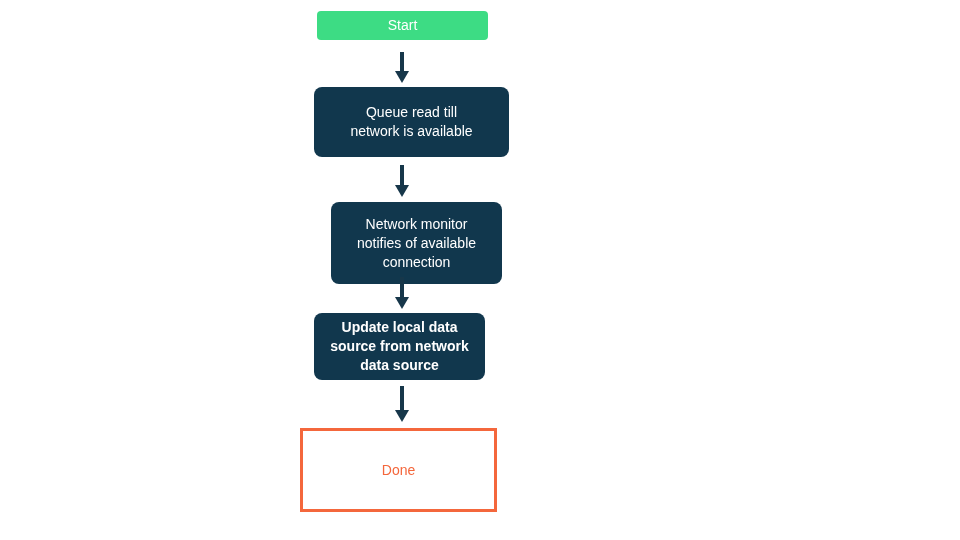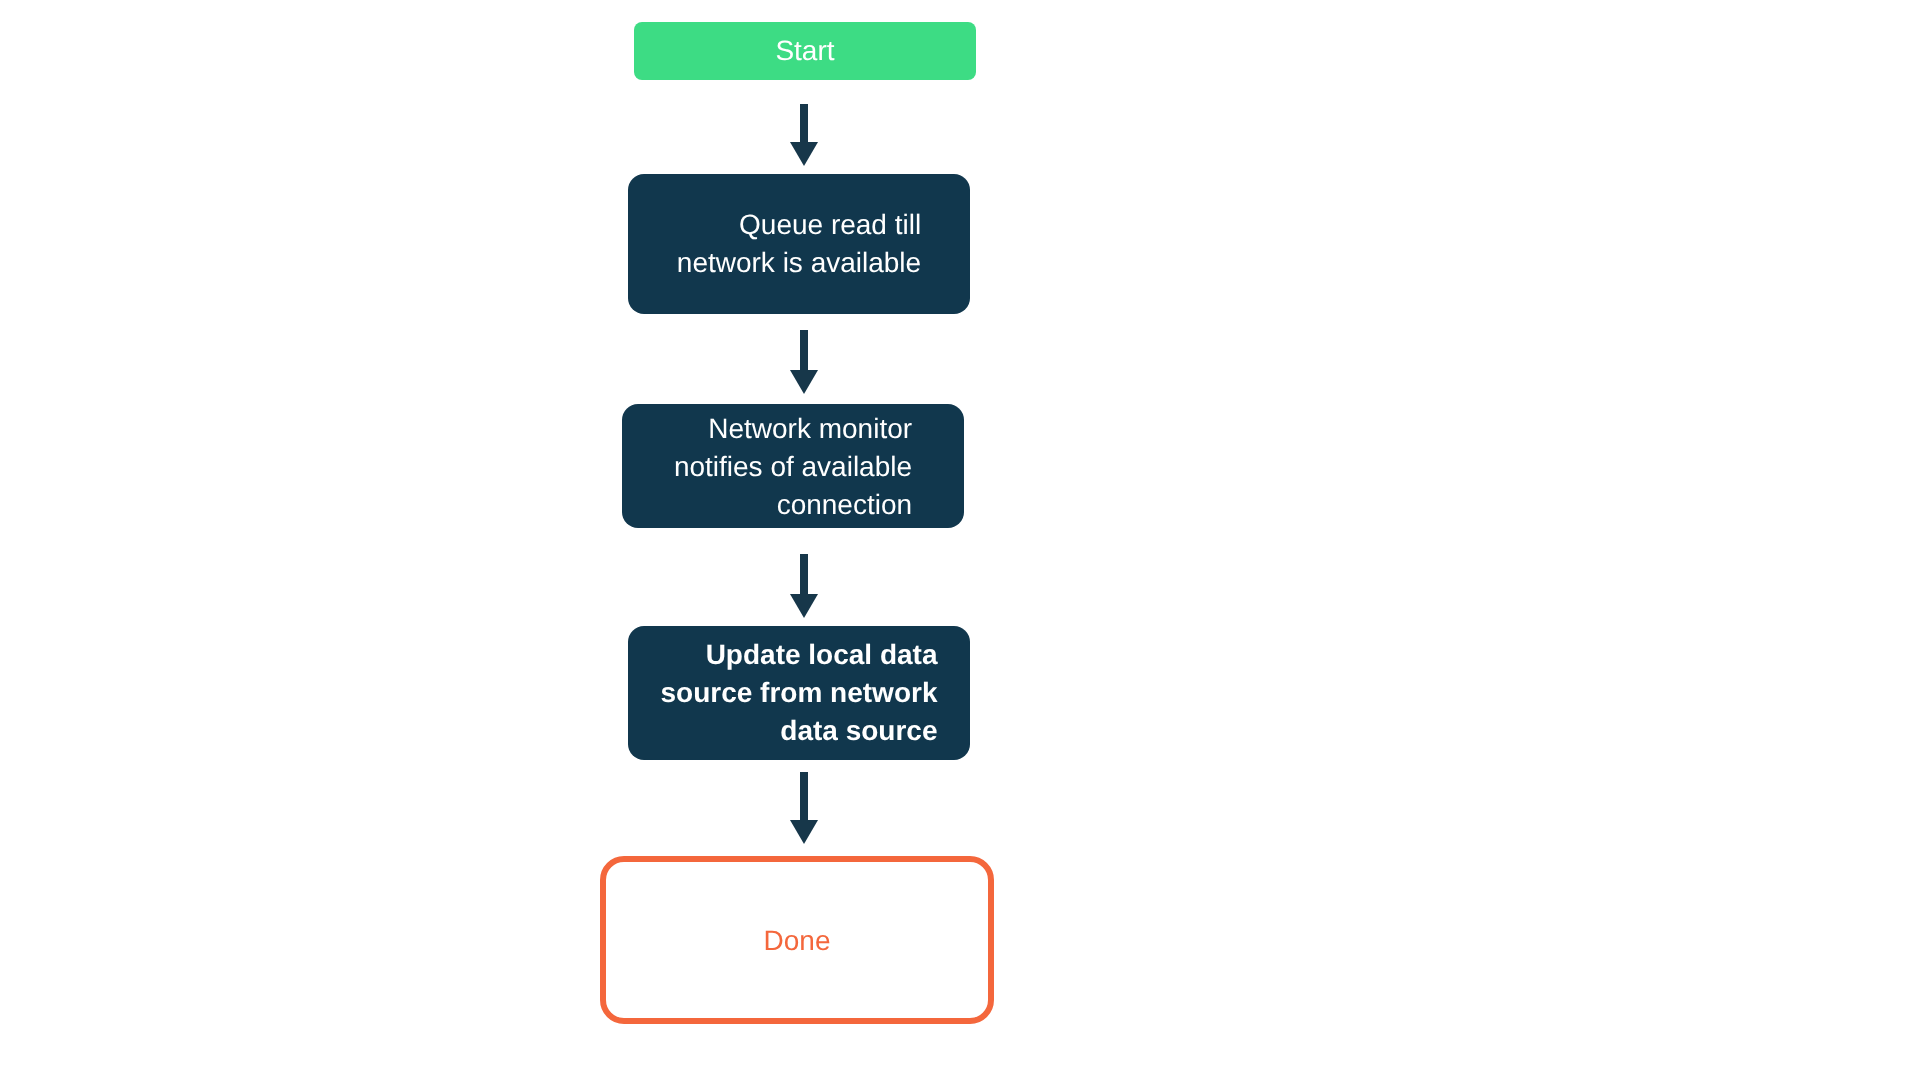--- a/index.html
+++ b/index.html
@@ -13,49 +13,49 @@
     width: 960px;
     height: 540px;
     background: #ffffff;
     overflow: hidden;
   }
   .node {
     position: absolute;
     display: flex;
     align-items: center;
     justify-content: center;
-    text-align: right;
+    text-align: center;
     box-sizing: border-box;
   }
   .node .label {
     white-space: pre-line;
     font-size: 14px;
     line-height: 19px;
   }
   .node-start {
     left: 317px; top: 11px;
     width: 171px; height: 29px;
     background: #3ddc84;
     border-radius: 4px;
     color: #ffffff;
   }
   .node-process {
     background: #11374d;
     border-radius: 8px;
     color: #ffffff;
   }
-  .node-queue   { left: 314px; top: 87px;  width: 171px; height: 70px; }
-  .node-monitor { left: 311px; top: 202px; width: 171px; height: 62px; }
+  .node-queue   { left: 314px; top: 87px;  width: 195px; height: 70px; }
+  .node-monitor { left: 331px; top: 202px; width: 171px; height: 82px; }
   .node-update  { left: 314px; top: 313px; width: 171px; height: 67px; font-weight: bold; }
   .node-done {
     left: 300px; top: 428px;
     width: 197px; height: 84px;
     background: #ffffff;
     border: 3px solid #f4673c;
-    border-radius: 12px;
+    border-radius: 0;
     color: #f4673c;
   }
   .arrow {
     position: absolute;
     width: 14px;
     display: flex;
     flex-direction: column;
     align-items: center;
   }
   .arrow .shaft {

